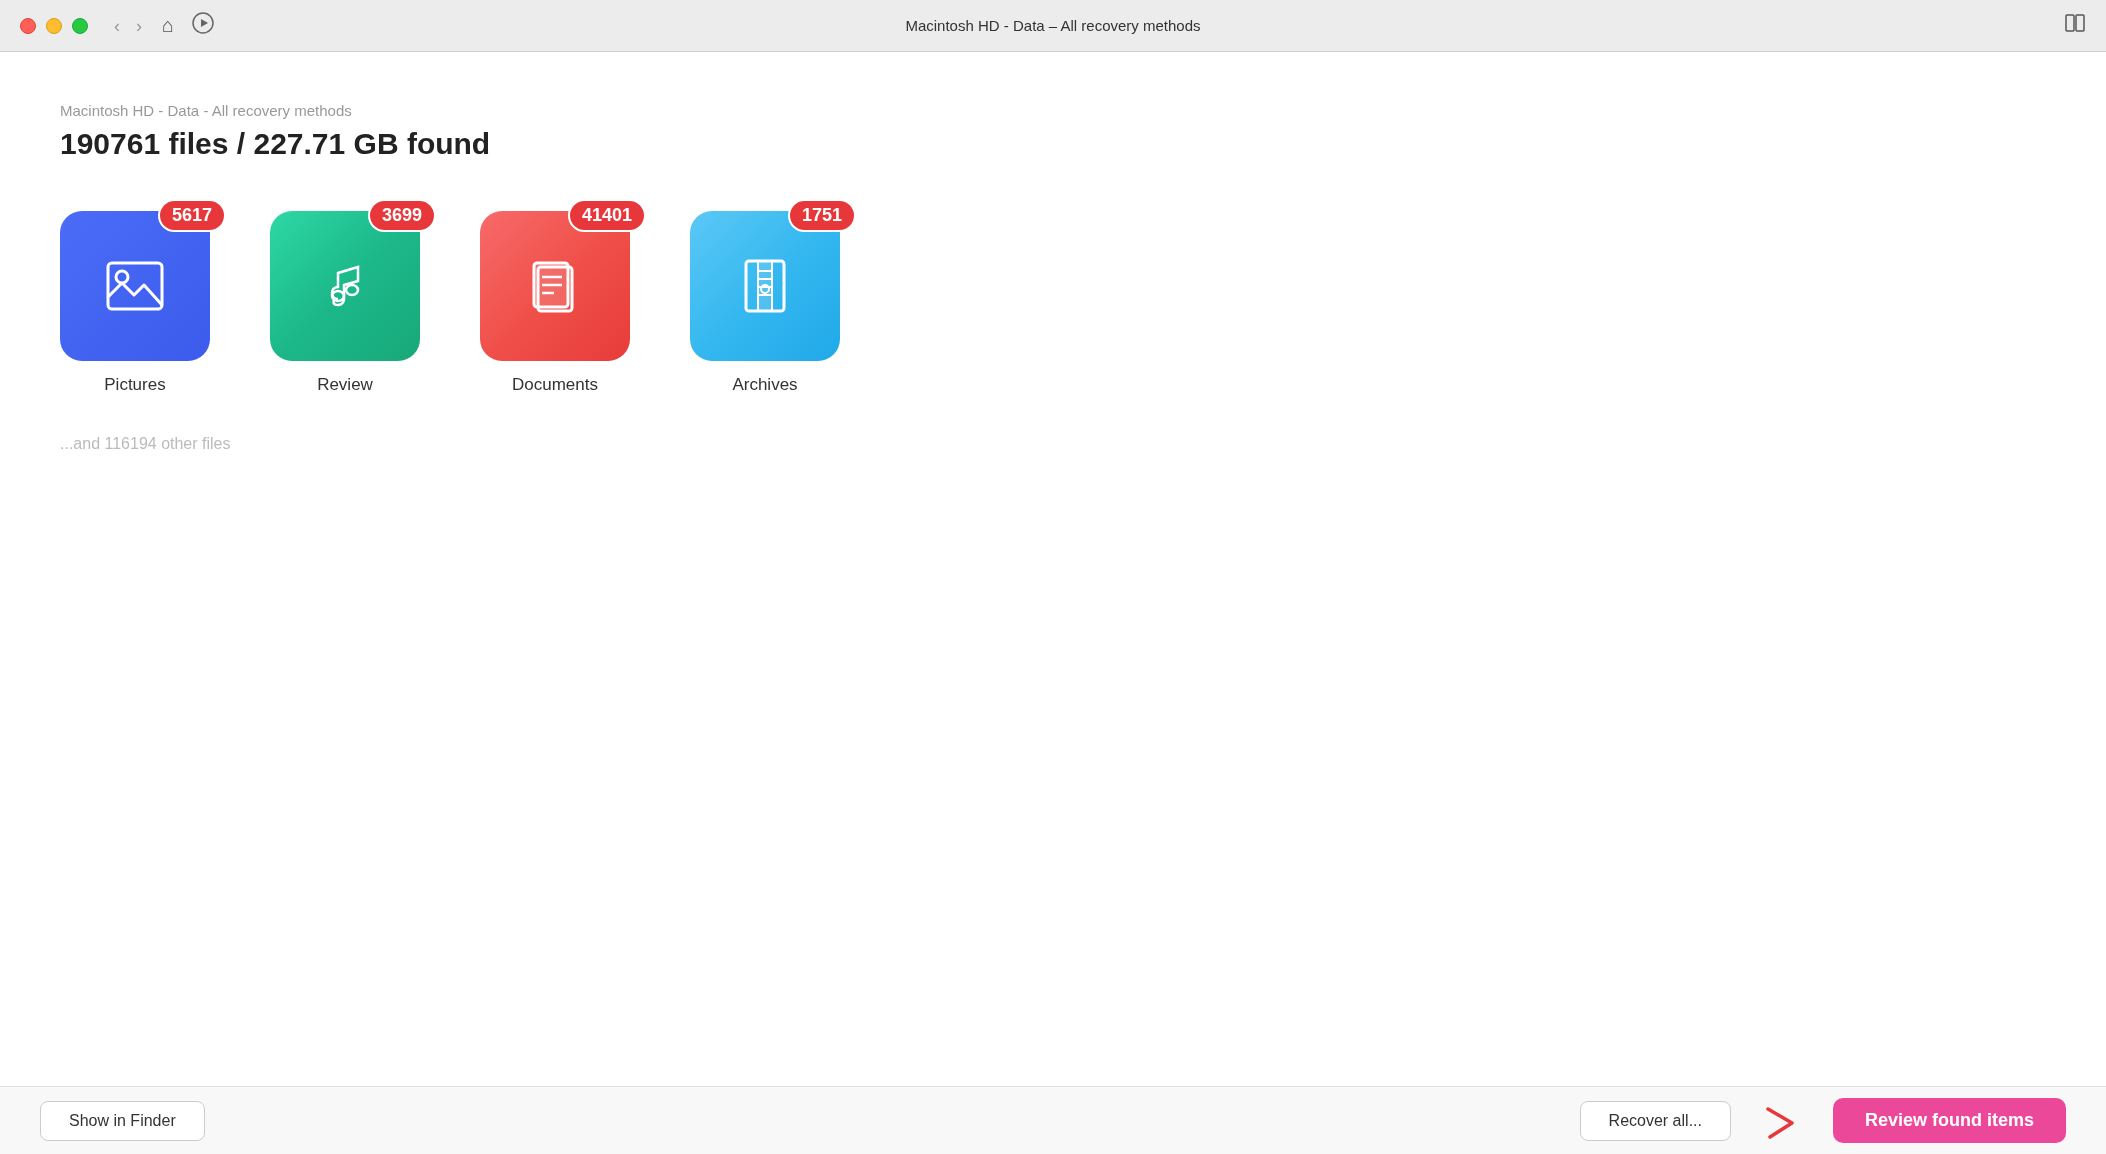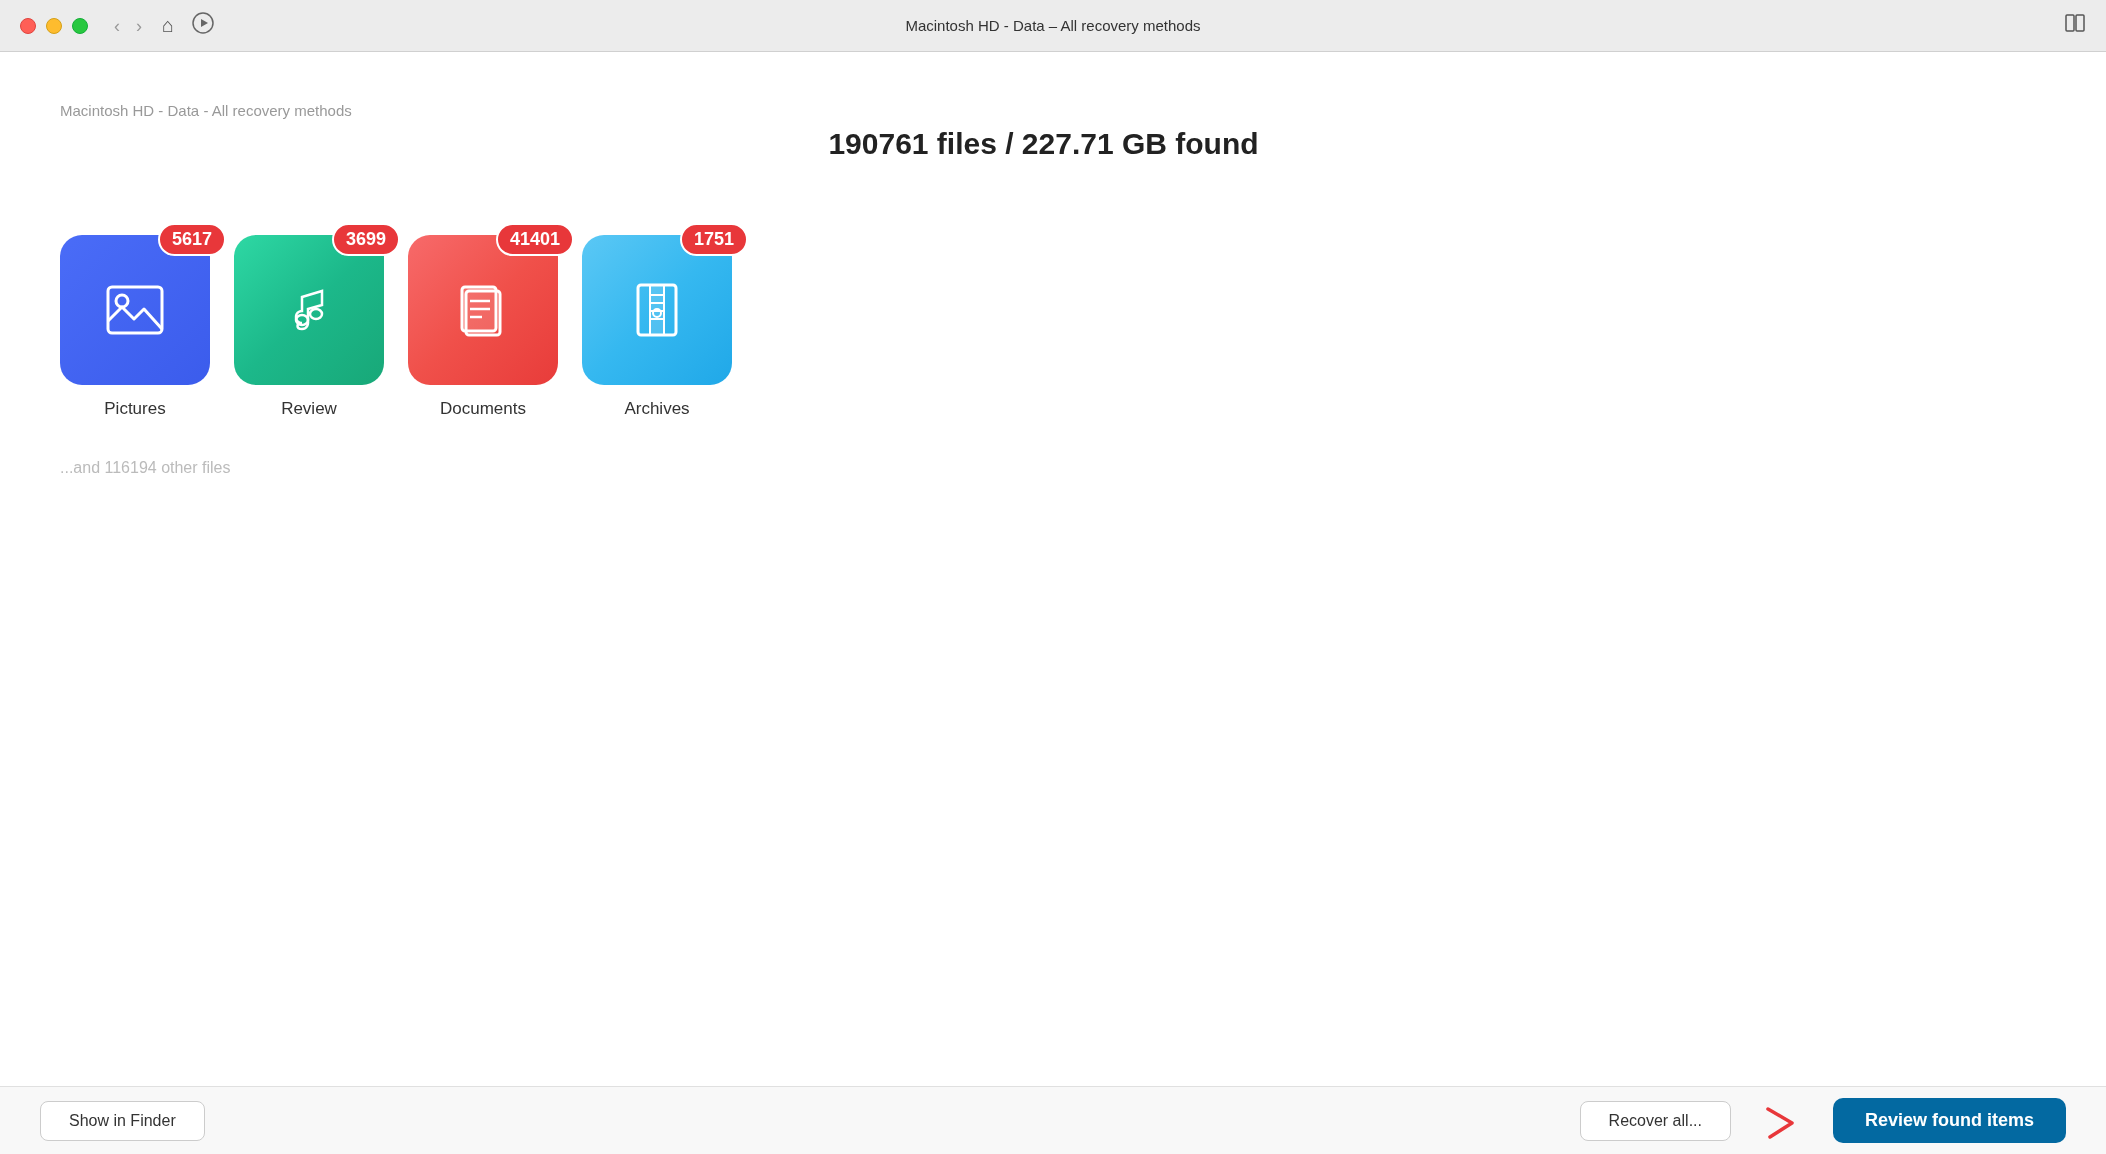--- a/index.html
+++ b/index.html
@@ -94,28 +94,27 @@
     .breadcrumb {
       font-size: 15px;
       color: #999;
       margin-bottom: 8px;
     }
 
     .main-title {
       font-size: 30px;
       font-weight: 700;
       color: #222;
-      margin-bottom: 74px;
-      text-align: center;
+      margin-bottom: 50px;
     }
 
     
     .category-grid {
       display: flex;
-      gap: 24px;
+      gap: 60px;
       align-items: flex-start;
       margin-bottom: 30px;
     }
 
     .category-item {
       display: flex;
       flex-direction: column;
       align-items: center;
       gap: 14px;
       cursor: pointer;
@@ -229,21 +228,21 @@
       font-family: inherit;
     }
 
     .arrow-indicator {
       display: flex;
       align-items: center;
       gap: 8px;
     }
 
     .btn-review {
-      background: #0369a1;
+      background: #ec4899;
       border: none;
       border-radius: 10px;
       padding: 12px 32px;
       font-size: 18px;
       font-weight: 600;
       color: white;
       cursor: pointer;
       font-family: inherit;
     }
   </style>

